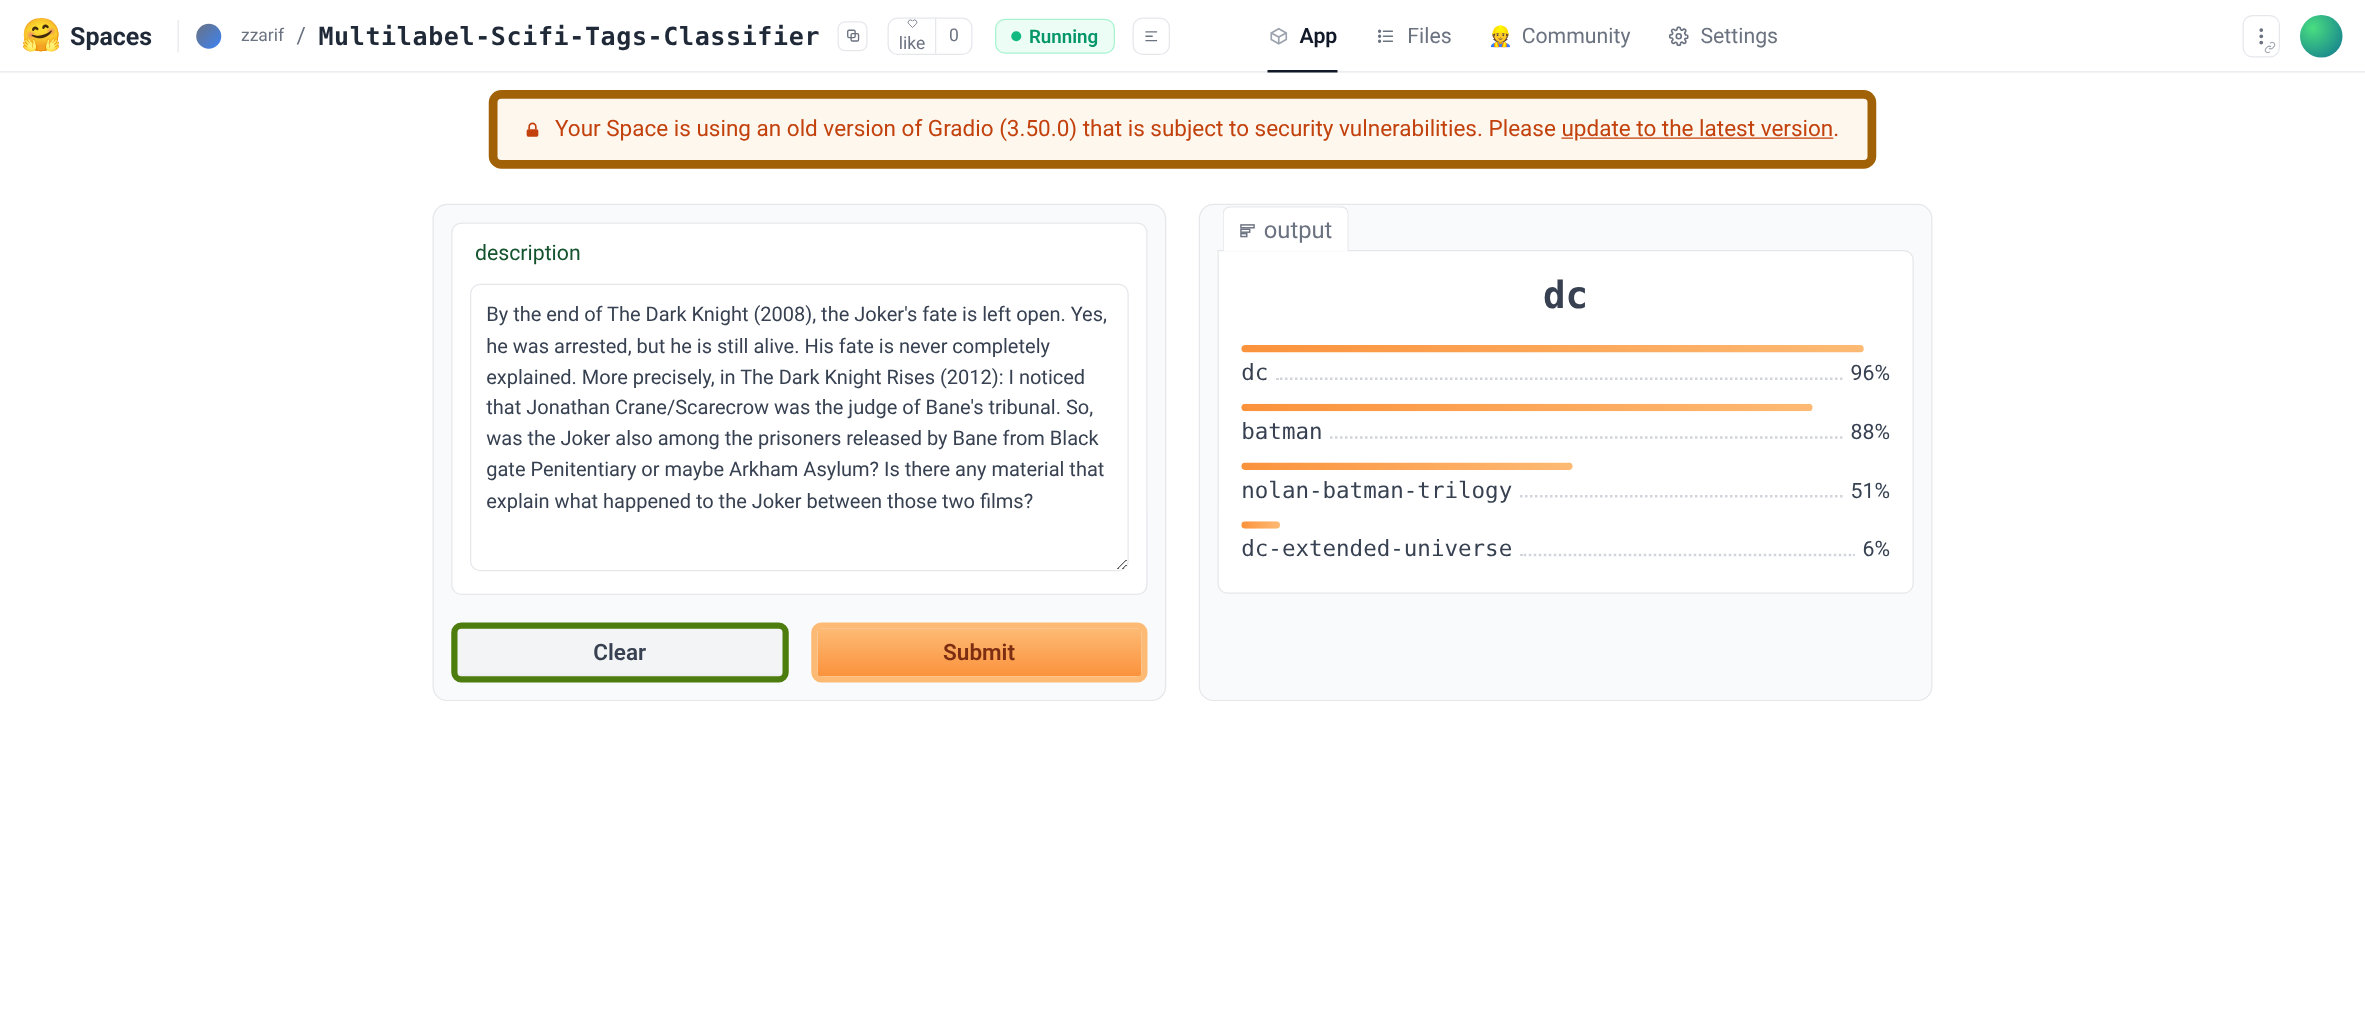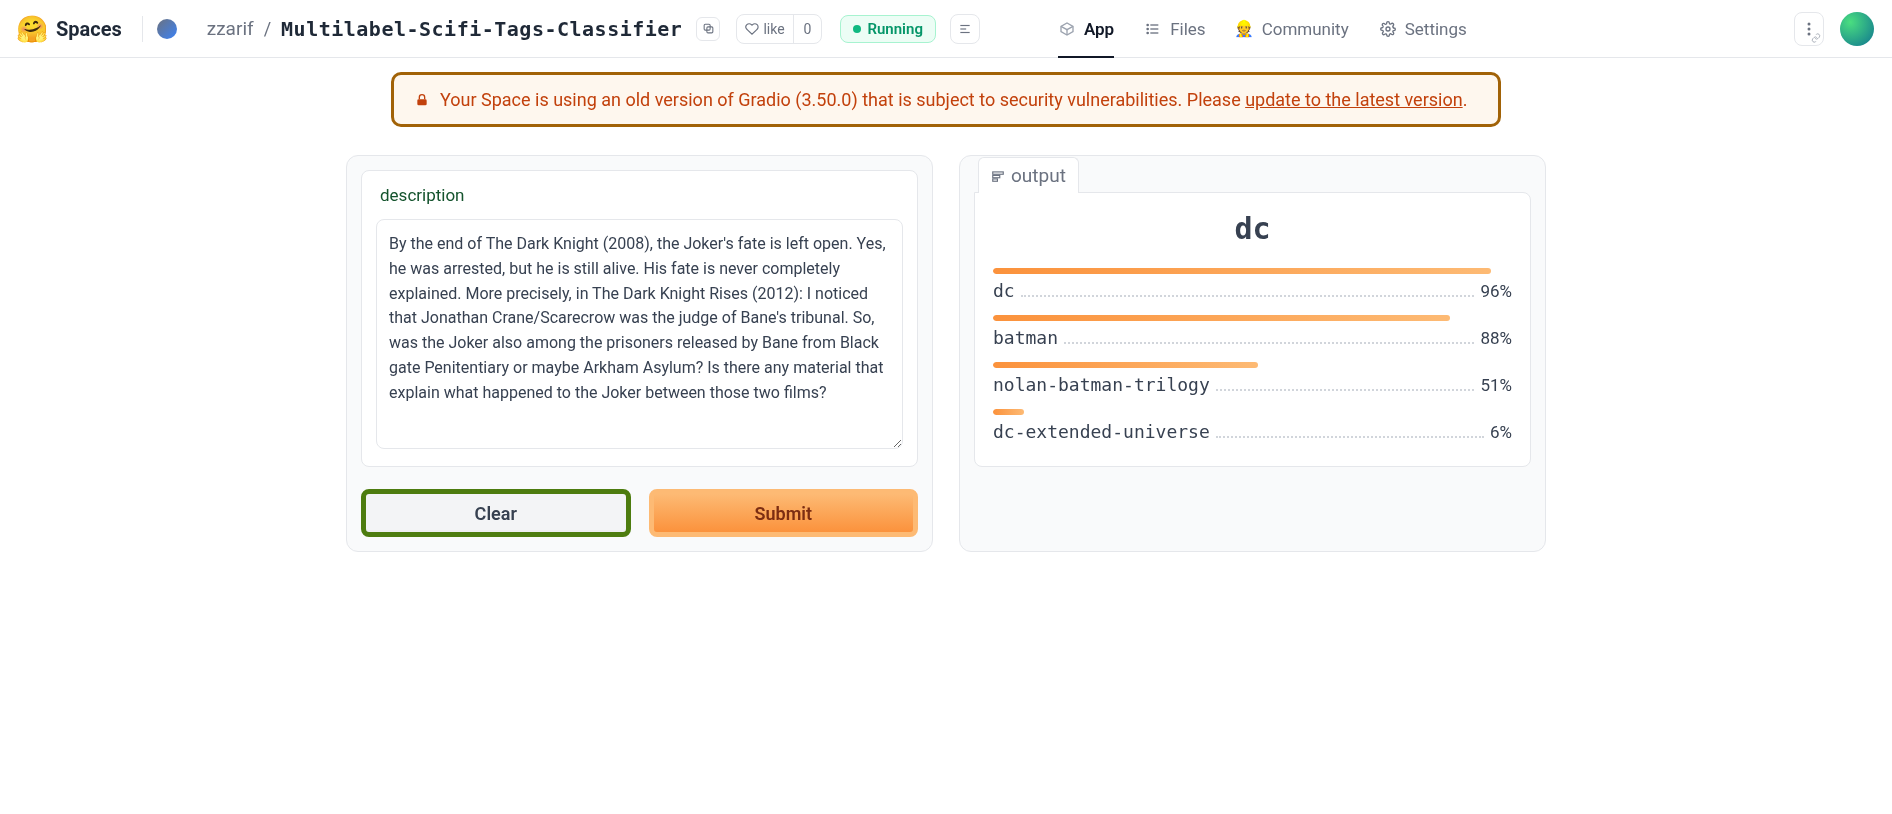--- a/index.html
+++ b/index.html
@@ -4,43 +4,43 @@
 <style>
   * { box-sizing: border-box; margin: 0; padding: 0; }
   body { font-family: -apple-system, BlinkMacSystemFont, "Segoe UI", Roboto, sans-serif; background: #fff; color: #1f2937; font-size: 14px; }
 
   
   .topbar { display: flex; align-items: center; height: 58px; padding: 0 18px; border-bottom: 1px solid #e5e7eb; gap: 8px; }
   .hf-logo { width: 30px; height: 30px; display: flex; align-items: center; justify-content: center; font-size: 26px; }
   .spaces-label { font-weight: 700; font-size: 20px; margin-right: 6px; }
   .vdiv { width: 1px; height: 26px; background: #e5e7eb; margin: 0 6px; }
   .owner-avatar { width: 20px; height: 20px; border-radius: 50%; background: linear-gradient(135deg,#6b7280,#3b82f6); display:inline-block; }
-  .owner-name { color: #6b7280; font-size: 19px; margin-left: 22px; }
+  .owner-name { color: #6b7280; font-size: 14px; margin-left: 8px; }
   .slash { color: #6b7280; margin: 0 2px; font-size:18px; }
   .space-name { font-family: ui-monospace, Menlo, monospace; font-weight: 700; font-size: 20px; letter-spacing: 0.5px; }
   .copy-btn { border: 1px solid #e5e7eb; border-radius: 6px; width: 24px; height: 24px; display:flex; align-items:center; justify-content:center; margin-left: 6px; color:#6b7280; cursor:pointer; }
   .like-group { border: 1px solid #e5e7eb; border-radius: 8px; display:flex; align-items:center; height: 30px; margin-left: 8px; color:#6b7280; }
-  .like-btn { display:flex; align-items:center; gap:4px; padding: 0 8px; height:100%; cursor:pointer; }
+  .like-btn { display:flex; align-items:center; gap:4px; padding: 0 8px; height:100%; cursor:pointer;flex-direction:column; }
   .like-count { border-left:1px solid #e5e7eb; padding: 0 10px; height:100%; display:flex; align-items:center; }
   .status-pill { display:flex; align-items:center; gap:6px; background:#ecfdf5; color:#059669; border:1px solid #a7f3d0; border-radius: 8px; padding: 4px 12px; font-weight:600; font-size:15px; margin-left:10px; }
   .status-dot { width:8px; height:8px; border-radius:50%; background:#10b981; }
   .log-btn { border:1px solid #e5e7eb; border-radius:8px; width:30px; height:30px; display:flex; align-items:center; justify-content:center; margin-left:6px; color:#6b7280; cursor:pointer; }
 
   .nav-tabs { display:flex; align-items:center; gap: 30px; margin-left: 70px; height:100%; }
   .nav-tab { display:flex; align-items:center; gap:8px; color:#6b7280; font-size:17px; cursor:pointer; height:100%; position:relative; }
   .nav-tab.active { color:#111827; font-weight:600; }
   .nav-tab.active::after { content:""; position:absolute; left:0; right:0; bottom:-1px; height:2px; background:#111827; }
   .nav-icon { width:18px; height:18px; display:inline-flex; align-items:center; justify-content:center; }
 
   .right-group { margin-left:auto; display:flex; align-items:center; gap:16px; }
   .kebab-btn { border:1px solid #e5e7eb; border-radius:8px; width:30px; height:34px; display:flex; flex-direction:column; align-items:center; justify-content:center; gap:2px; color:#6b7280; cursor:pointer; position:relative; }
   .user-avatar { width:34px; height:34px; border-radius:50%; background: radial-gradient(circle at 30% 30%, #4ade80, #0e7490); }
 
   
-  .banner { max-width: 1110px; margin: 14px auto 0; background:#fef7ee; border:3px solid #a16207; color:#c2410c; border-radius:10px; padding: 14px 20px; font-size:18px; display:flex; align-items:center; gap:10px; }
+  .banner { max-width: 1110px; margin: 14px auto 0; background:#fef7ee; border:7px solid #a16207; color:#c2410c; border-radius:10px; padding: 14px 20px; font-size:18px; display:flex; align-items:center; gap:10px; }
   .banner a { color:#c2410c; text-decoration:underline; cursor:pointer; }
   .lock-icon { width:16px; height:16px; flex-shrink:0; }
 
   
   .main { max-width: 1220px; margin: 28px auto 0; display:flex; gap: 26px; padding: 0 10px; }
   .panel { flex:1; background:#f9fafb; border:1px solid #e5e7eb; border-radius:12px; padding: 14px; }
   .panel-inner { background:#fff; border:1px solid #e5e7eb; border-radius:8px; padding: 14px; }
   .field-label { color:#14532d; font-size:17px; margin-bottom:14px; padding-left:4px; }
   textarea.desc { width:100%; min-height: 230px; border:1px solid #e5e7eb; border-radius:8px; padding: 12px; font-size:16px; color:#374151; font-family:inherit; resize: both; line-height:1.55; }
 

